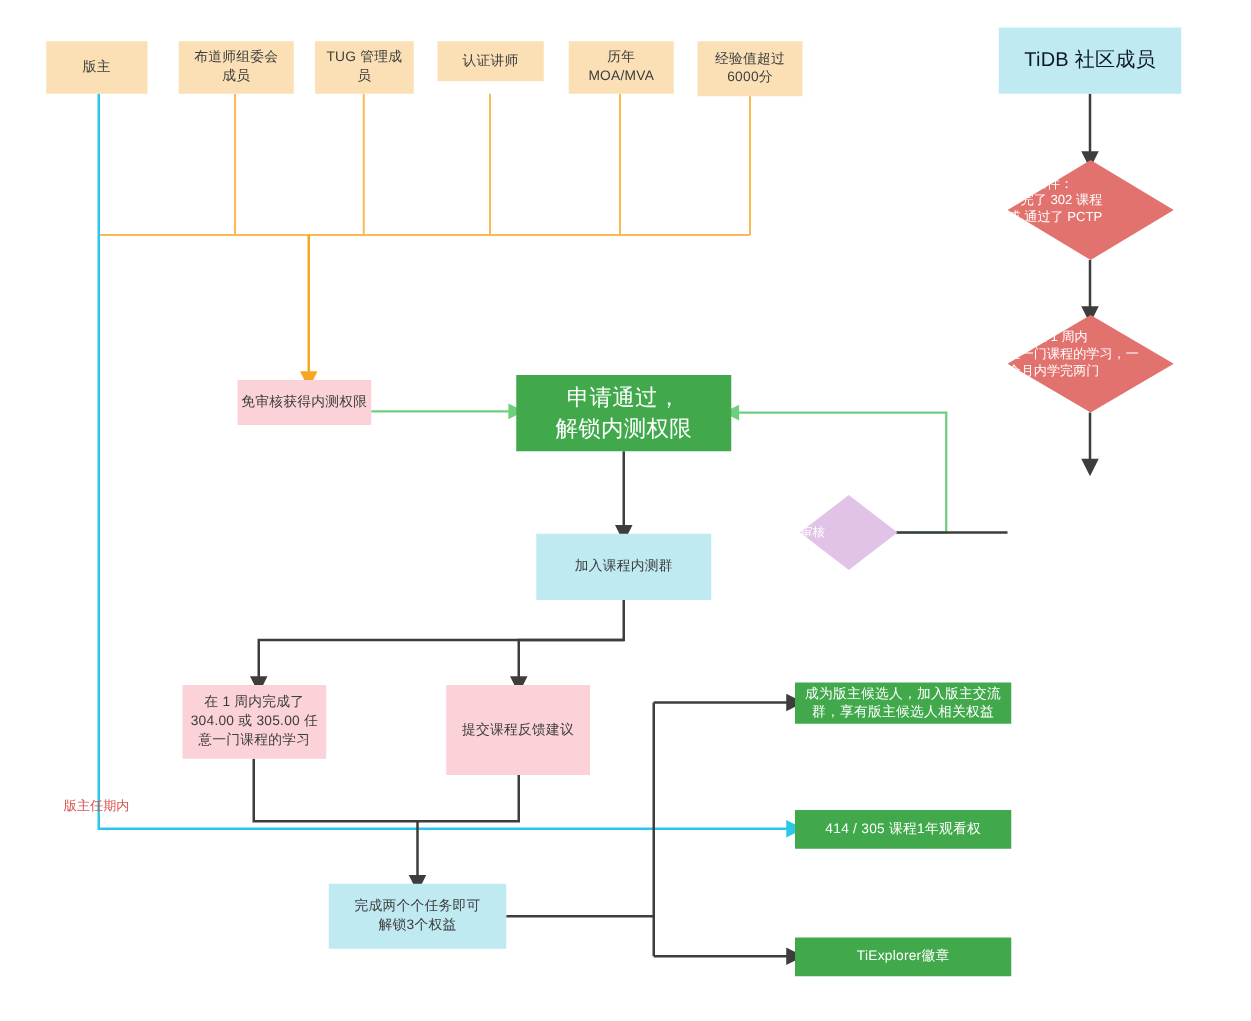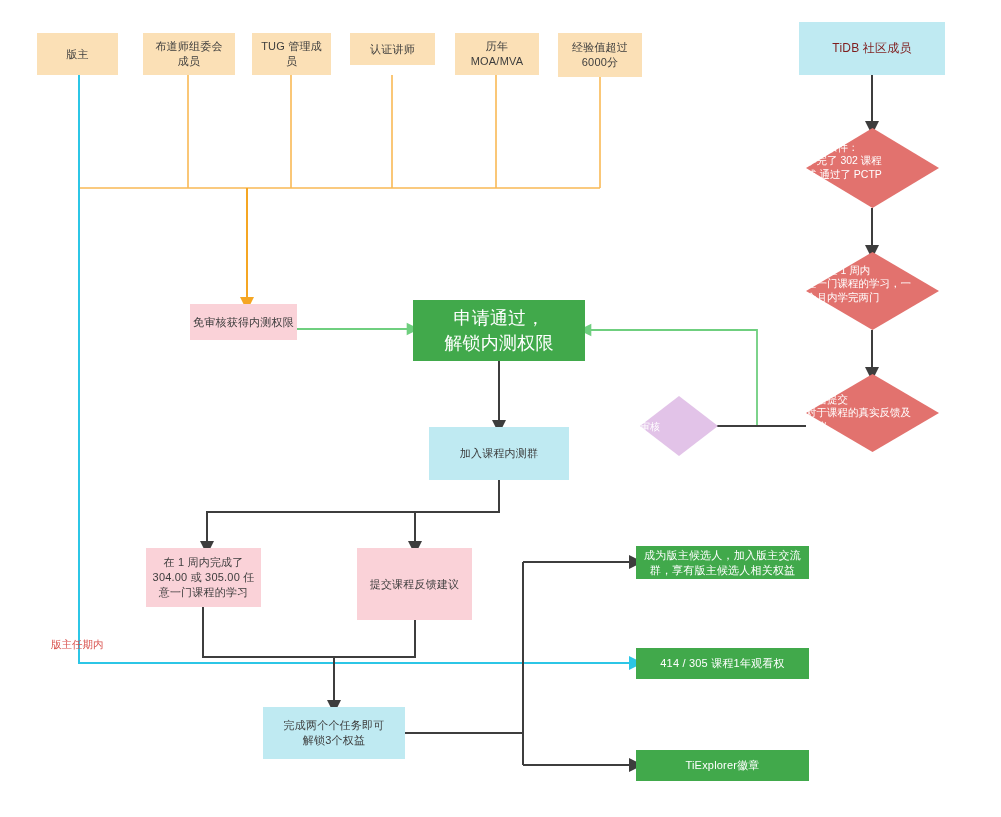--- a/index.html
+++ b/index.html
@@ -48,22 +48,22 @@
     color: #ffffff;
     font-size: 18px;
   }
   .n-cyan {
     background: #bfeaf2;
     color: #3d3d3d;
     font-size: 11px;
   }
   .n-cyan-top {
     background: #bfeaf2;
-    color: #7f1d1d;
-    font-size: 12px;
+    color: #0f172a;
+    font-size: 16px;
   }
   .diamond {
     position: absolute;
     display: flex;
     align-items: center;
     justify-content: center;
     text-align: left;
     white-space: pre-line;
     line-height: 1.3;
   }
@@ -187,28 +187,20 @@
   <div class="diamond d-red" style="left:806px; top:252px; width:133px; height:78px;">
     <svg class="shape" viewBox="0 0 133 78" preserveAspectRatio="none">
       <polygon points="66.5,0 133,39 66.5,78 0,39" fill="#e2726e"></polygon>
     </svg>
     <div class="dlabel">承诺在 1 周内
 任一门课程的学习，一
 个月内学完两门
 课程</div>
   </div>
 
-  <div class="diamond d-red" style="left:806px; top:374px; width:133px; height:78px;">
-    <svg class="shape" viewBox="0 0 133 78" preserveAspectRatio="none">
-      <polygon points="66.5,0 133,39 66.5,78 0,39" fill="#e2726e"></polygon>
-    </svg>
-    <div class="dlabel">承诺提交
-对于课程的真实反馈及
-建议</div>
-  </div>
 
   <div class="diamond d-purple" style="left:640px; top:396px; width:78px; height:60px;">
     <svg class="shape" viewBox="0 0 78 60" preserveAspectRatio="none">
       <polygon points="39,0 78,30 39,60 0,30" fill="#e2c3e8"></polygon>
     </svg>
     <div class="dlabel">审核</div>
   </div>
 
   <div class="node n-pink" style="left:190px; top:304px; width:107px; height:36px;">免审核获得内测权限</div>
 

